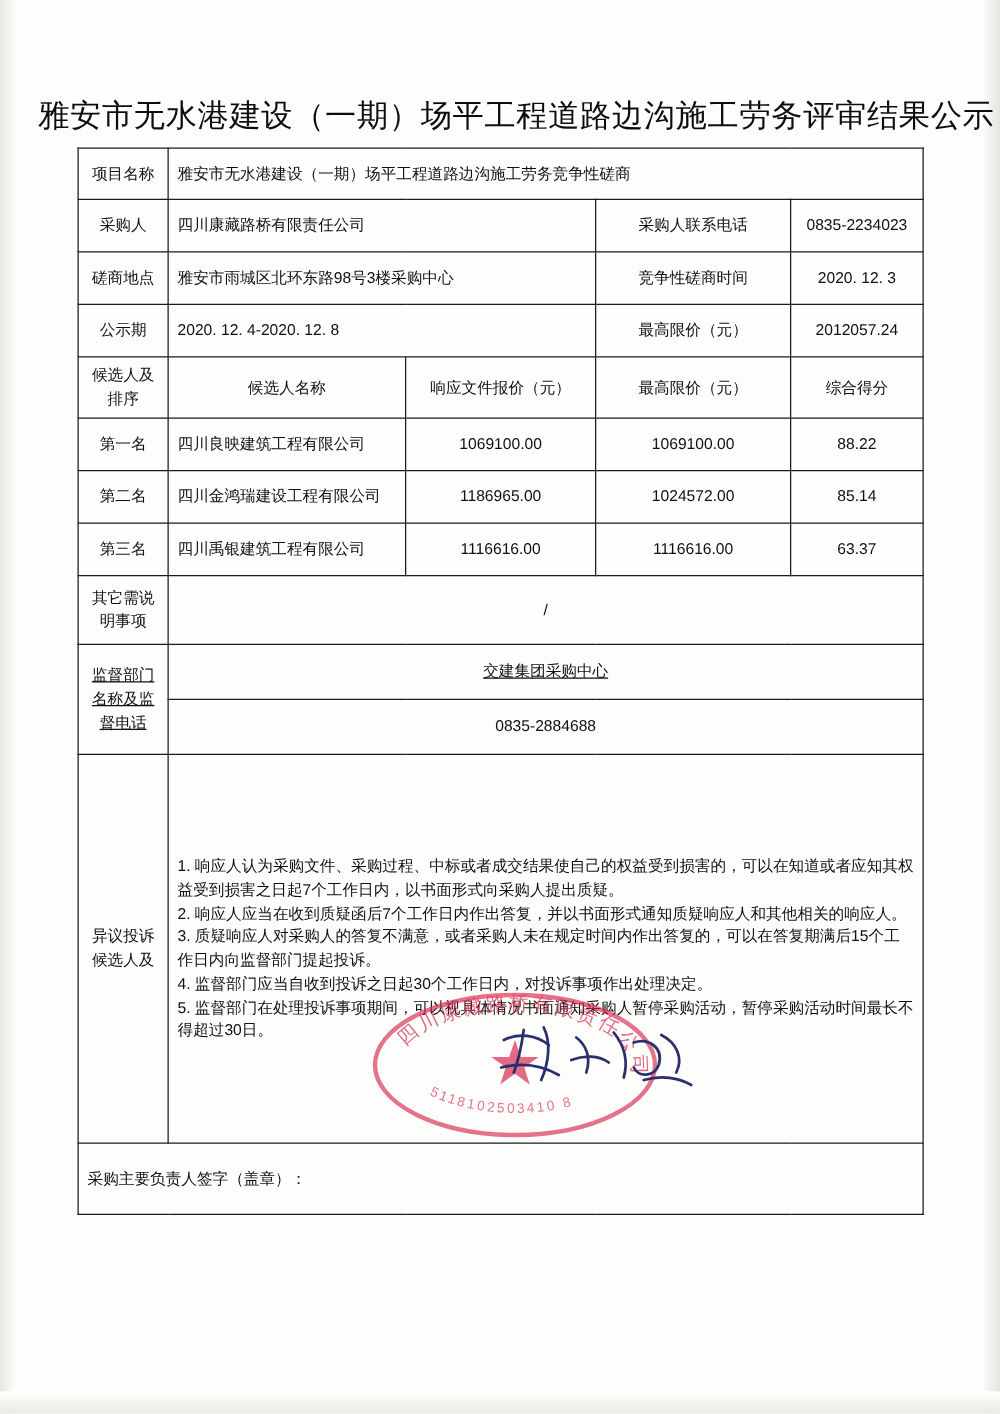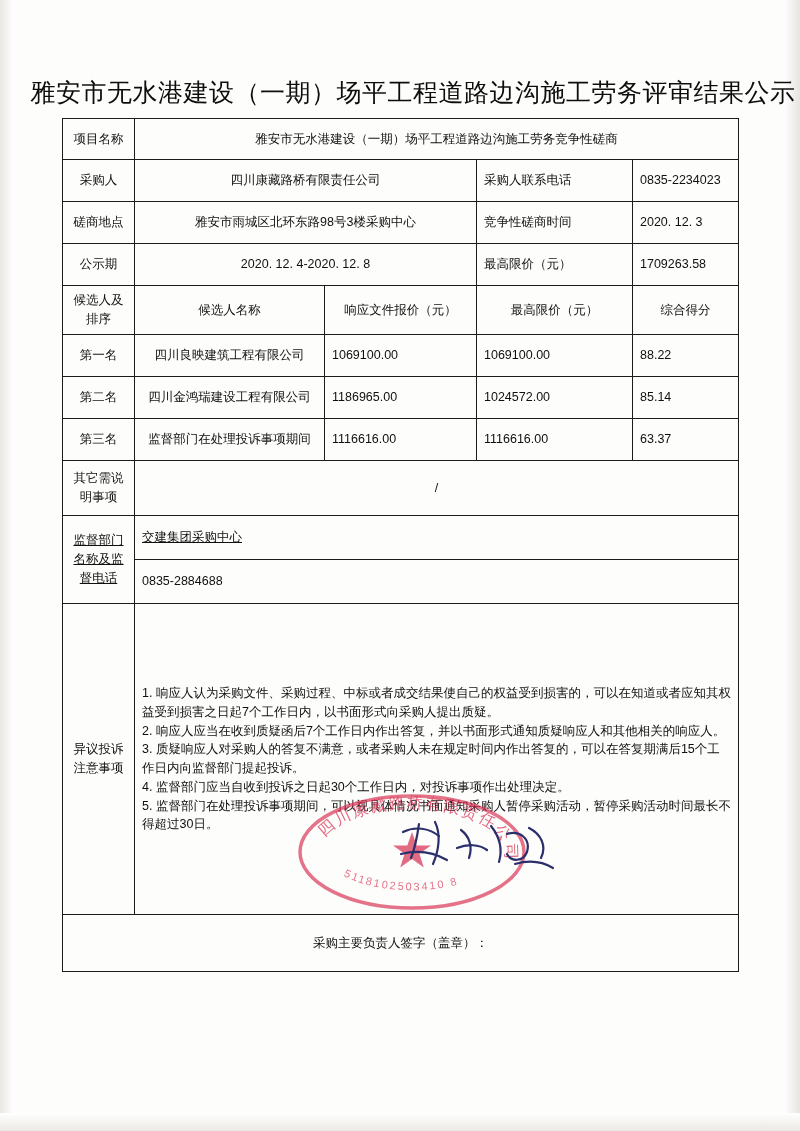--- a/index.html
+++ b/index.html
@@ -48,24 +48,25 @@
     padding: 5px 7px;
     vertical-align: middle;
     line-height: 1.5;
     color: #101010;
   }
   .lbl {
     text-align: center;
     white-space: pre-line;
   }
   .val {
-    text-align: center;
+    text-align: left;
     padding-left: 9px;
   }
   .ctr {
+    text-align: center;
   }
   .r1 td { height: 30px; }
   .r2 td { height: 31px; }
   .hdr td { height: 38px; text-align: center; }
   .cand td { height: 31px; }
   .other td { height: 44px; }
   .sup1 td { height: 33px; text-decoration: underline; }
   .sup2 td { height: 33px; }
   .notice-label {
     text-align: center;
@@ -158,21 +159,21 @@
       <tr class="r2">
         <td class="lbl">磋商地点</td>
         <td class="val" colspan="2">雅安市雨城区北环东路98号3楼采购中心</td>
         <td class="ctr">竞争性磋商时间</td>
         <td class="ctr">2020. 12. 3</td>
       </tr>
       <tr class="r2">
         <td class="lbl">公示期</td>
         <td class="val" colspan="2">2020. 12. 4-2020. 12. 8</td>
         <td class="ctr">最高限价（元）</td>
-        <td class="ctr">1709263.58</td>
+        <td class="ctr">2012057.24</td>
       </tr>
       <tr class="hdr">
         <td class="lbl">候选人及
 排序</td>
         <td>候选人名称</td>
         <td>响应文件报价（元）</td>
         <td>最高限价（元）</td>
         <td>综合得分</td>
       </tr>
       <tr class="cand">
@@ -184,42 +185,42 @@
       </tr>
       <tr class="cand">
         <td class="lbl">第二名</td>
         <td class="val">四川金鸿瑞建设工程有限公司</td>
         <td class="ctr">1186965.00</td>
         <td class="ctr">1024572.00</td>
         <td class="ctr">85.14</td>
       </tr>
       <tr class="cand">
         <td class="lbl">第三名</td>
-        <td class="val">监督部门在处理投诉事项期间</td>
+        <td class="val">四川禹银建筑工程有限公司</td>
         <td class="ctr">1116616.00</td>
         <td class="ctr">1116616.00</td>
         <td class="ctr">63.37</td>
       </tr>
       <tr class="other">
         <td class="lbl">其它需说
 明事项</td>
         <td class="slash" colspan="4">/</td>
       </tr>
       <tr class="sup1">
         <td class="lbl" rowspan="2">监督部门
 名称及监
 督电话</td>
         <td class="ctr" colspan="4">交建集团采购中心</td>
       </tr>
       <tr class="sup2">
         <td class="ctr" colspan="4">0835-2884688</td>
       </tr>
       <tr>
         <td class="notice-label">异议投诉
-注意事项</td>
+候选人及</td>
         <td class="notice-body" colspan="4">
           <p>1. 响应人认为采购文件、采购过程、中标或者成交结果使自己的权益受到损害的，可以在知道或者应知其权益受到损害之日起7个工作日内，以书面形式向采购人提出质疑。</p>
           <p>2. 响应人应当在收到质疑函后7个工作日内作出答复，并以书面形式通知质疑响应人和其他相关的响应人。</p>
           <p>3. 质疑响应人对采购人的答复不满意，或者采购人未在规定时间内作出答复的，可以在答复期满后15个工作日内向监督部门提起投诉。</p>
           <p>4. 监督部门应当自收到投诉之日起30个工作日内，对投诉事项作出处理决定。</p>
           <p>5. 监督部门在处理投诉事项期间，可以视具体情况书面通知采购人暂停采购活动，暂停采购活动时间最长不得超过30日。</p>
         </td>
       </tr>
       <tr class="sign">
         <td class="val" colspan="5">采购主要负责人签字（盖章）：</td>

